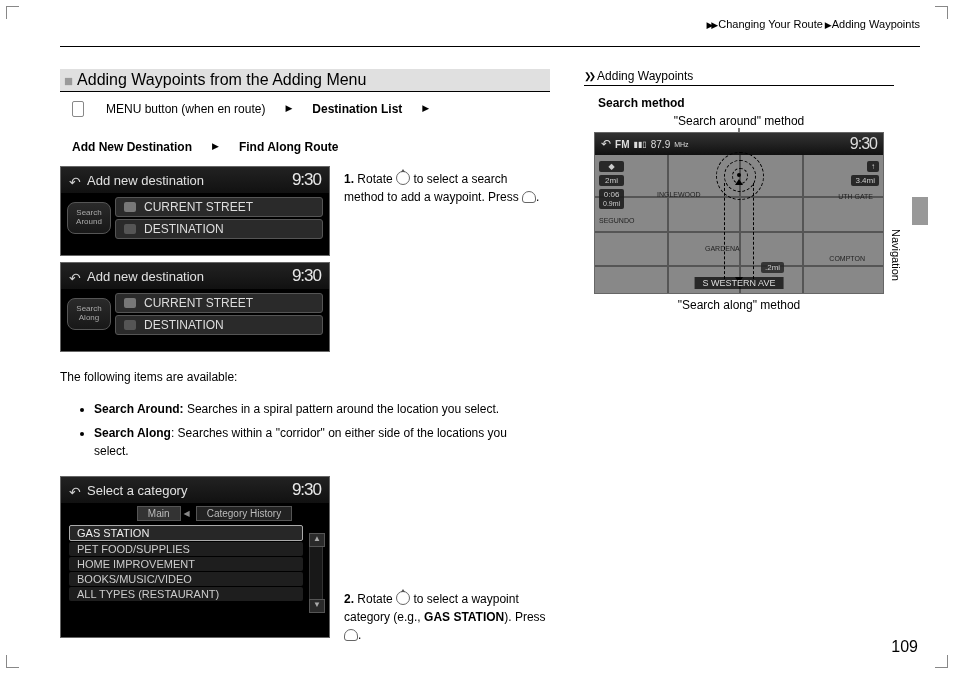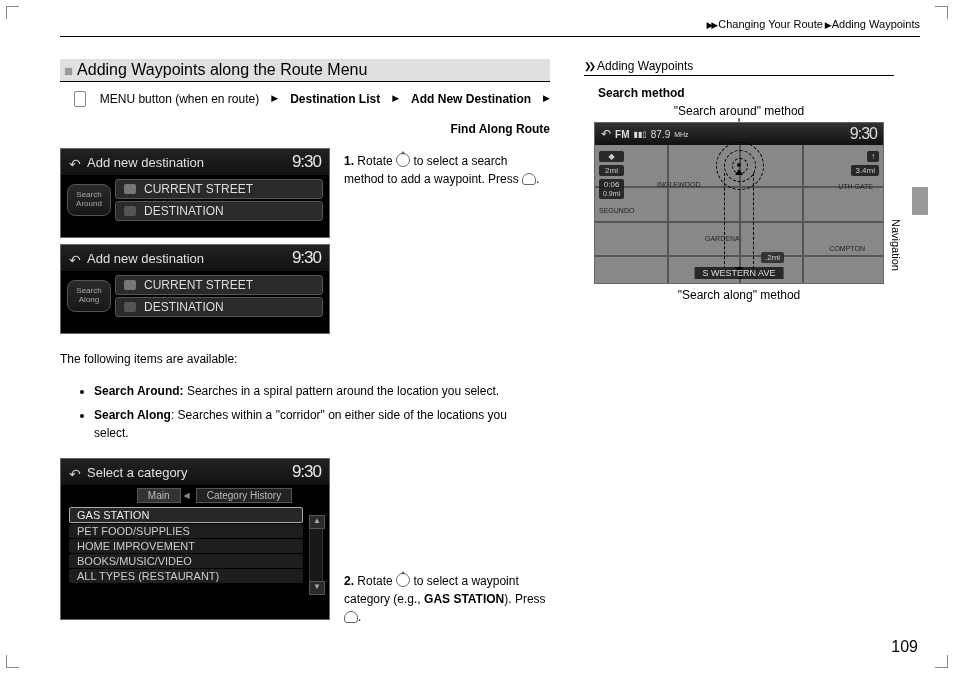--- a/index.html
+++ b/index.html
@@ -15,21 +15,21 @@
   }
   .page {
     padding: 18px 34px 0 60px;
     position: relative;
     height: 100%;
     box-sizing: border-box;
   }
   .header {
     text-align: right;
     font-size: 11px;
-    padding-bottom: 6px;
+    padding-bottom: 16px;
     border-bottom: 1px solid #000;
     margin-bottom: 22px;
   }
   .header .arrow { font-size: 9px; letter-spacing: -2px; margin: 0 2px; }
   .columns { display: flex; gap: 34px; }
   .left-col { width: 490px; }
   .right-col { width: 310px; position: relative; }
   .section-title-bar {
     background: #e0e0e0;
     border-bottom: 1px solid #000;
@@ -40,22 +40,21 @@
     gap: 4px;
   }
   .section-title-bar .square { color: #9a9a9a; font-size: 15px; }
   .menu-path {
     font-size: 12px;
     margin: 8px 0 10px 12px;
     line-height: 1.5;
     display: flex;
     flex-wrap: wrap;
     align-items: center;
-    gap: 12px;
-    justify-content: flex-end;
+    gap: 20px;
   }
   .menu-path .menu-icon {
     display: inline-block;
     width: 10px; height: 14px;
     border: 1px solid #888;
     border-radius: 2px;
     position: relative;
     margin-right: 2px;
   }
   .menu-path .tri { font-size: 9px; }
@@ -370,21 +369,21 @@
 
 <div class="page">
   <div class="header">
     <span class="arrow">▶▶</span><span>Changing Your Route</span><span class="arrow">▶</span><span>Adding Waypoints</span>
   </div>
 
   <div class="columns">
     <div class="left-col">
       <div class="section-title-bar">
         <span class="square">■</span>
-        <span>Adding Waypoints along the Route Menu</span>
+        <span>Adding Waypoints from the Adding Menu</span>
       </div>
 
       <div class="menu-path">
         <span class="menu-icon"></span>
         <span>MENU button (when en route)</span>
         <span class="tri">▶</span>
         <b>Destination List</b>
         <span class="tri">▶</span>
         <b>Add New Destination</b>
         <span class="tri">▶</span>

